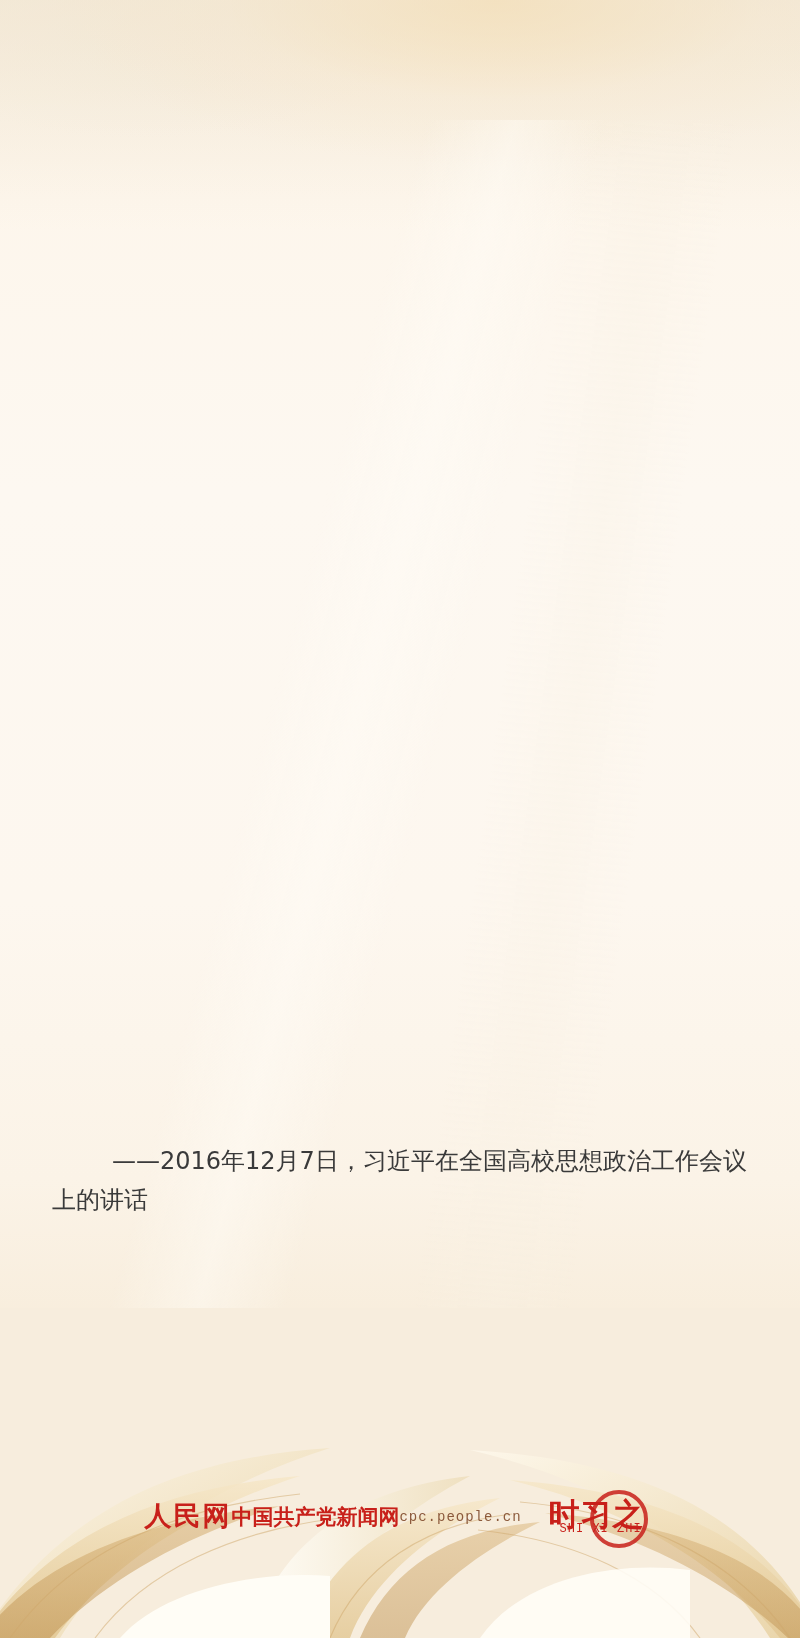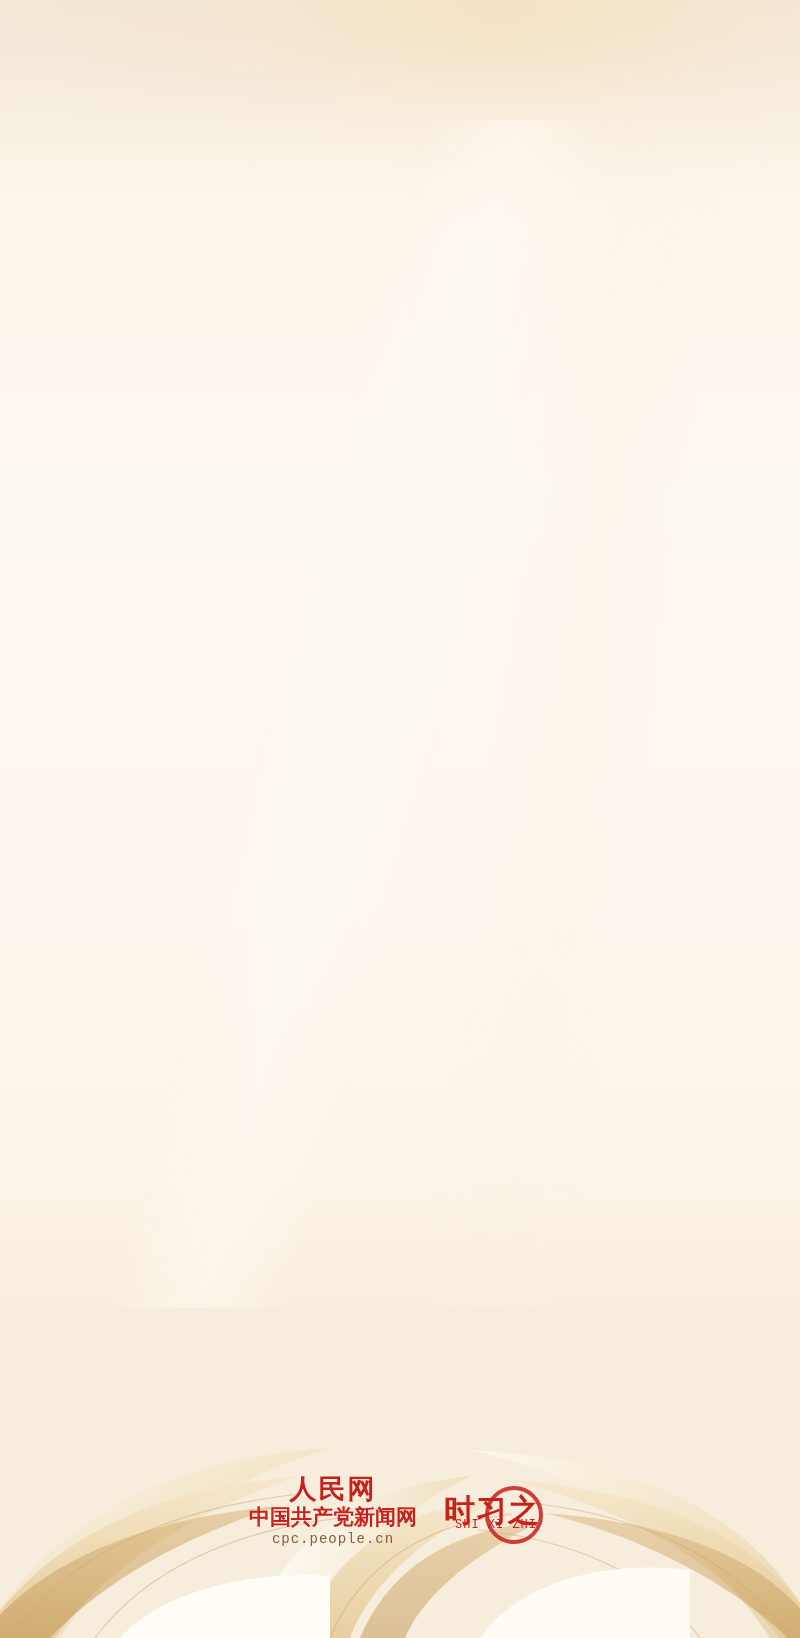--- a/index.html
+++ b/index.html
@@ -93,21 +93,21 @@
     left: 0;
     bottom: 92px;
     width: 100%;
     display: flex;
     align-items: center;
     justify-content: center;
     gap: 16px;
   }
   .logo-people {
     display: flex;
-    flex-direction: column;
+    flex-direction: row;
     align-items: center;
     line-height: 1;
   }
   .logo-people .l1 {
     color: #c8201a;
     font-weight: 700;
     font-size: 27px;
     letter-spacing: 2px;
     font-family: "DejaVu Sans", "Liberation Sans", sans-serif;
   }
@@ -168,20 +168,21 @@
 </head>
 <body>
 
 <div class="poster">
 
   <div class="top-wash"></div>
   <div class="top-wash2"></div>
   <div class="streaks"></div>
 
 
+  <div class="attribution">——2016年12月7日，习近平在全国高校思想政治工作会议上的讲话</div>
 
   <div class="books">
     <svg viewBox="0 0 800 330" preserveAspectRatio="none">
       <defs>
         <linearGradient id="gA" x1="0" y1="0" x2="0" y2="1">
           <stop offset="0%" stop-color="#f6e7c8"></stop>
           <stop offset="100%" stop-color="#e2c793"></stop>
         </linearGradient>
         <linearGradient id="gB" x1="0" y1="0" x2="1" y2="1">
           <stop offset="0%" stop-color="#fdf7ea"></stop>

